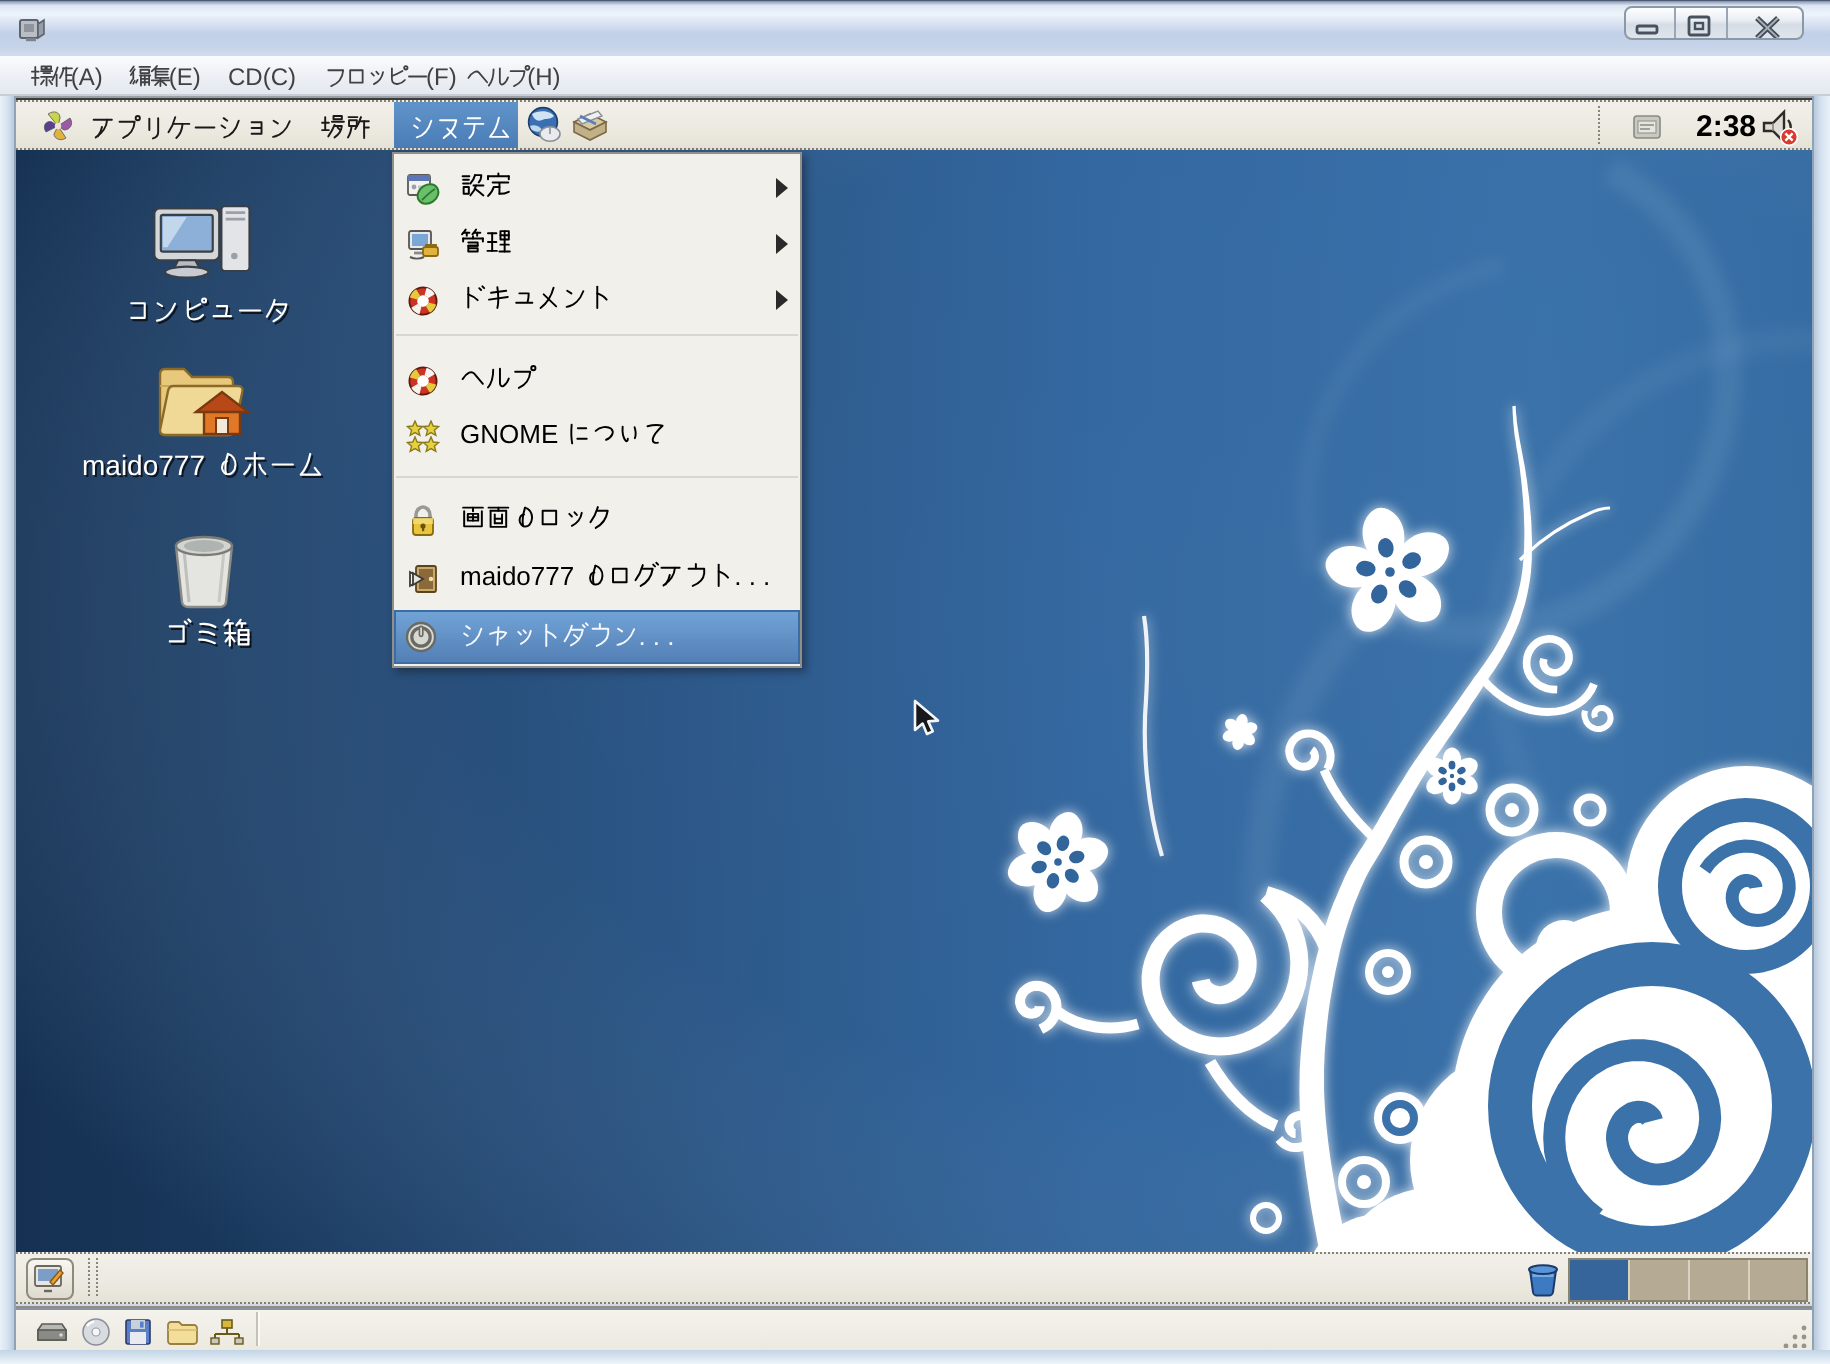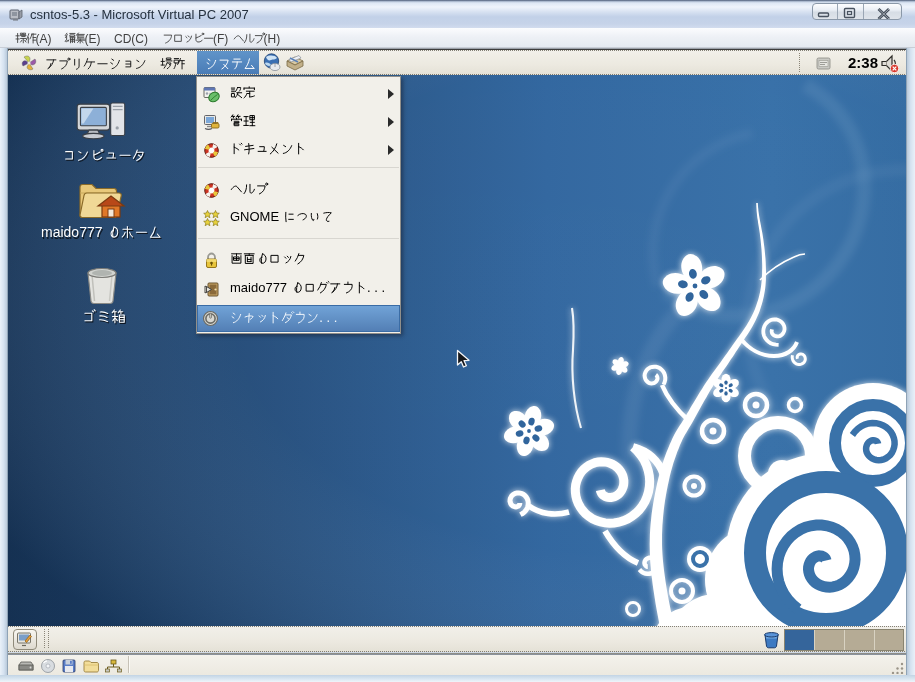--- a/index.html
+++ b/index.html
@@ -6,21 +6,20 @@
 .abs{position:absolute}
 </style></head><body>
 <div id="win">
     <div class="abs" style="left:0;top:0;width:915px;height:28px;background:linear-gradient(180deg,#2e3c55 0,#94a4bc 3%,#dde7f4 10%,#eff4fb 25%,#d4dff0 45%,#c2d1e8 60%,#c6d3e9 85%,#d2dcee 100%)"></div>
     <svg style="position:absolute;left:8px;top:6px" width="16" height="16" viewBox="0 0 16 16">
       <rect x="2" y="4" width="9" height="9" rx="1" fill="#b9bdc4" stroke="#5d6470" stroke-width="1"></rect>
 <rect x="4" y="6" width="5" height="4" fill="#8e959f"></rect>
 <path d="M11,6 L14,4 V11 L11,13 Z" fill="#979ca6" stroke="#5d6470" stroke-width="0.8"></path>
 <rect x="5" y="13" width="5" height="1.6" fill="#7d838d"></rect>
     </svg>
-    <div class="abs" style="left:30px;top:7px;font-size:13px;color:#25313f">csntos-5.3 - Microsoft Virtual PC 2007</div>
     <div class="abs" style="left:812px;top:3px;width:90px;height:17px;border:1px solid #8a98a8;
 border-radius:4px;background:linear-gradient(180deg,#fdfeff 0,#eaeff5 40%,#d6dde5 55%,#dfe4ea 100%);overflow:hidden">
 <div class="abs" style="left:24px;top:0;width:1px;height:17px;background:#9aa6b4"></div>
 <div class="abs" style="left:50px;top:0;width:1px;height:17px;background:#9aa6b4"></div>
 <svg class="abs" style="left:0;top:0" width="90" height="17">
 <rect x="5.5" y="9" width="10" height="3.5" rx="1" fill="none" stroke="#48525f" stroke-width="1.4"></rect>
 <rect x="31.5" y="4.5" width="10" height="9" rx="1" fill="none" stroke="#48525f" stroke-width="1.4"></rect>
 <rect x="34.5" y="7.5" width="4" height="3" fill="none" stroke="#48525f" stroke-width="1.2"></rect>
 <path d="M65.5,5 L76,15 M76,5 L65.5,15" stroke="#434d5a" stroke-width="2.8"></path>
 <path d="M65.5,5 L76,15 M76,5 L65.5,15" stroke="#eef2f6" stroke-width="0.9" opacity="0.6"></path>

